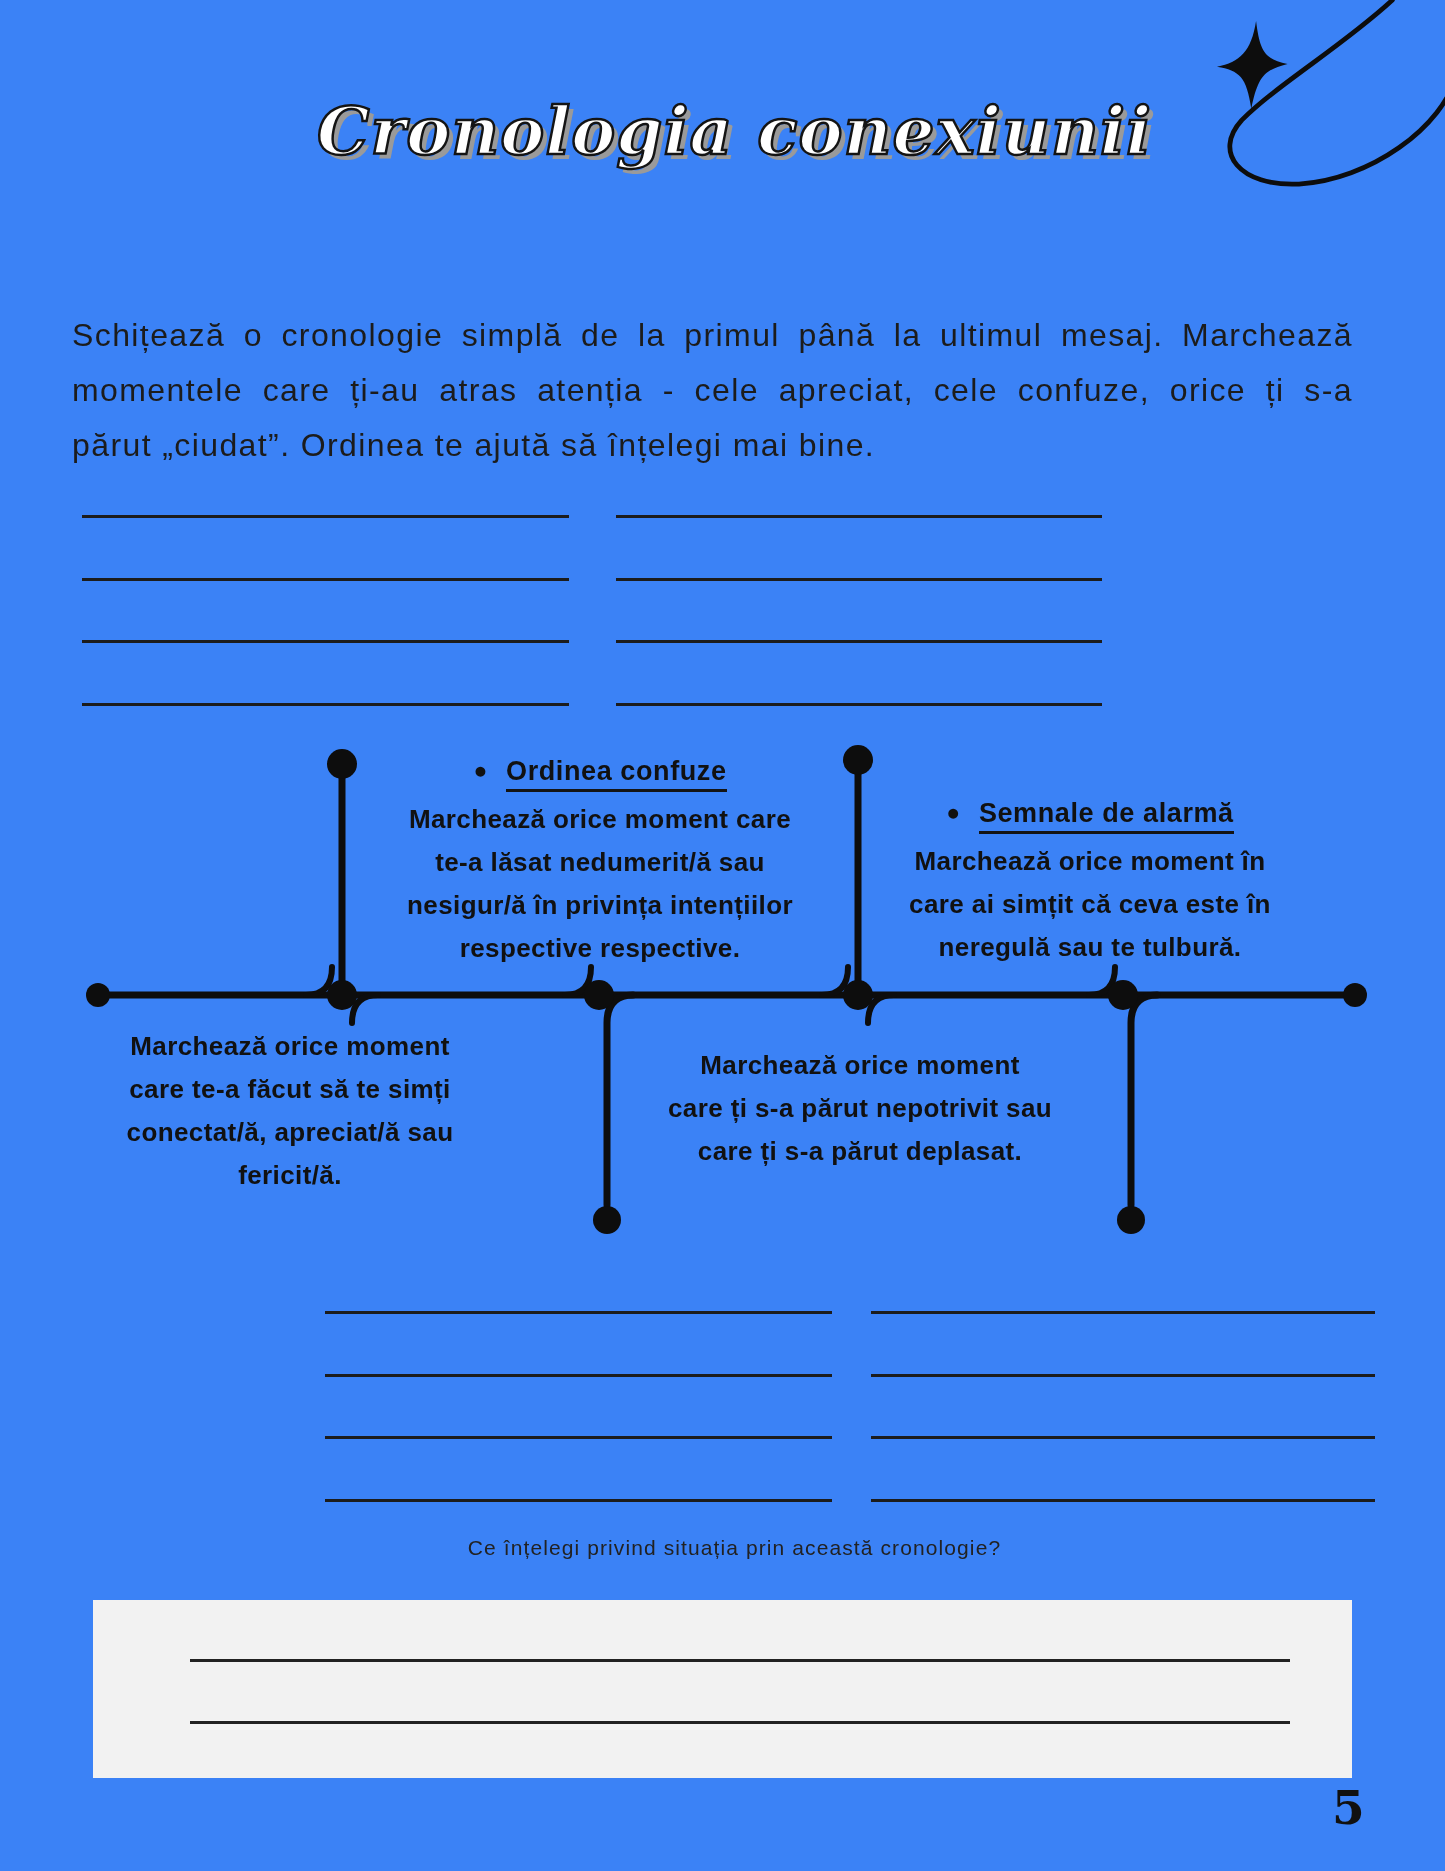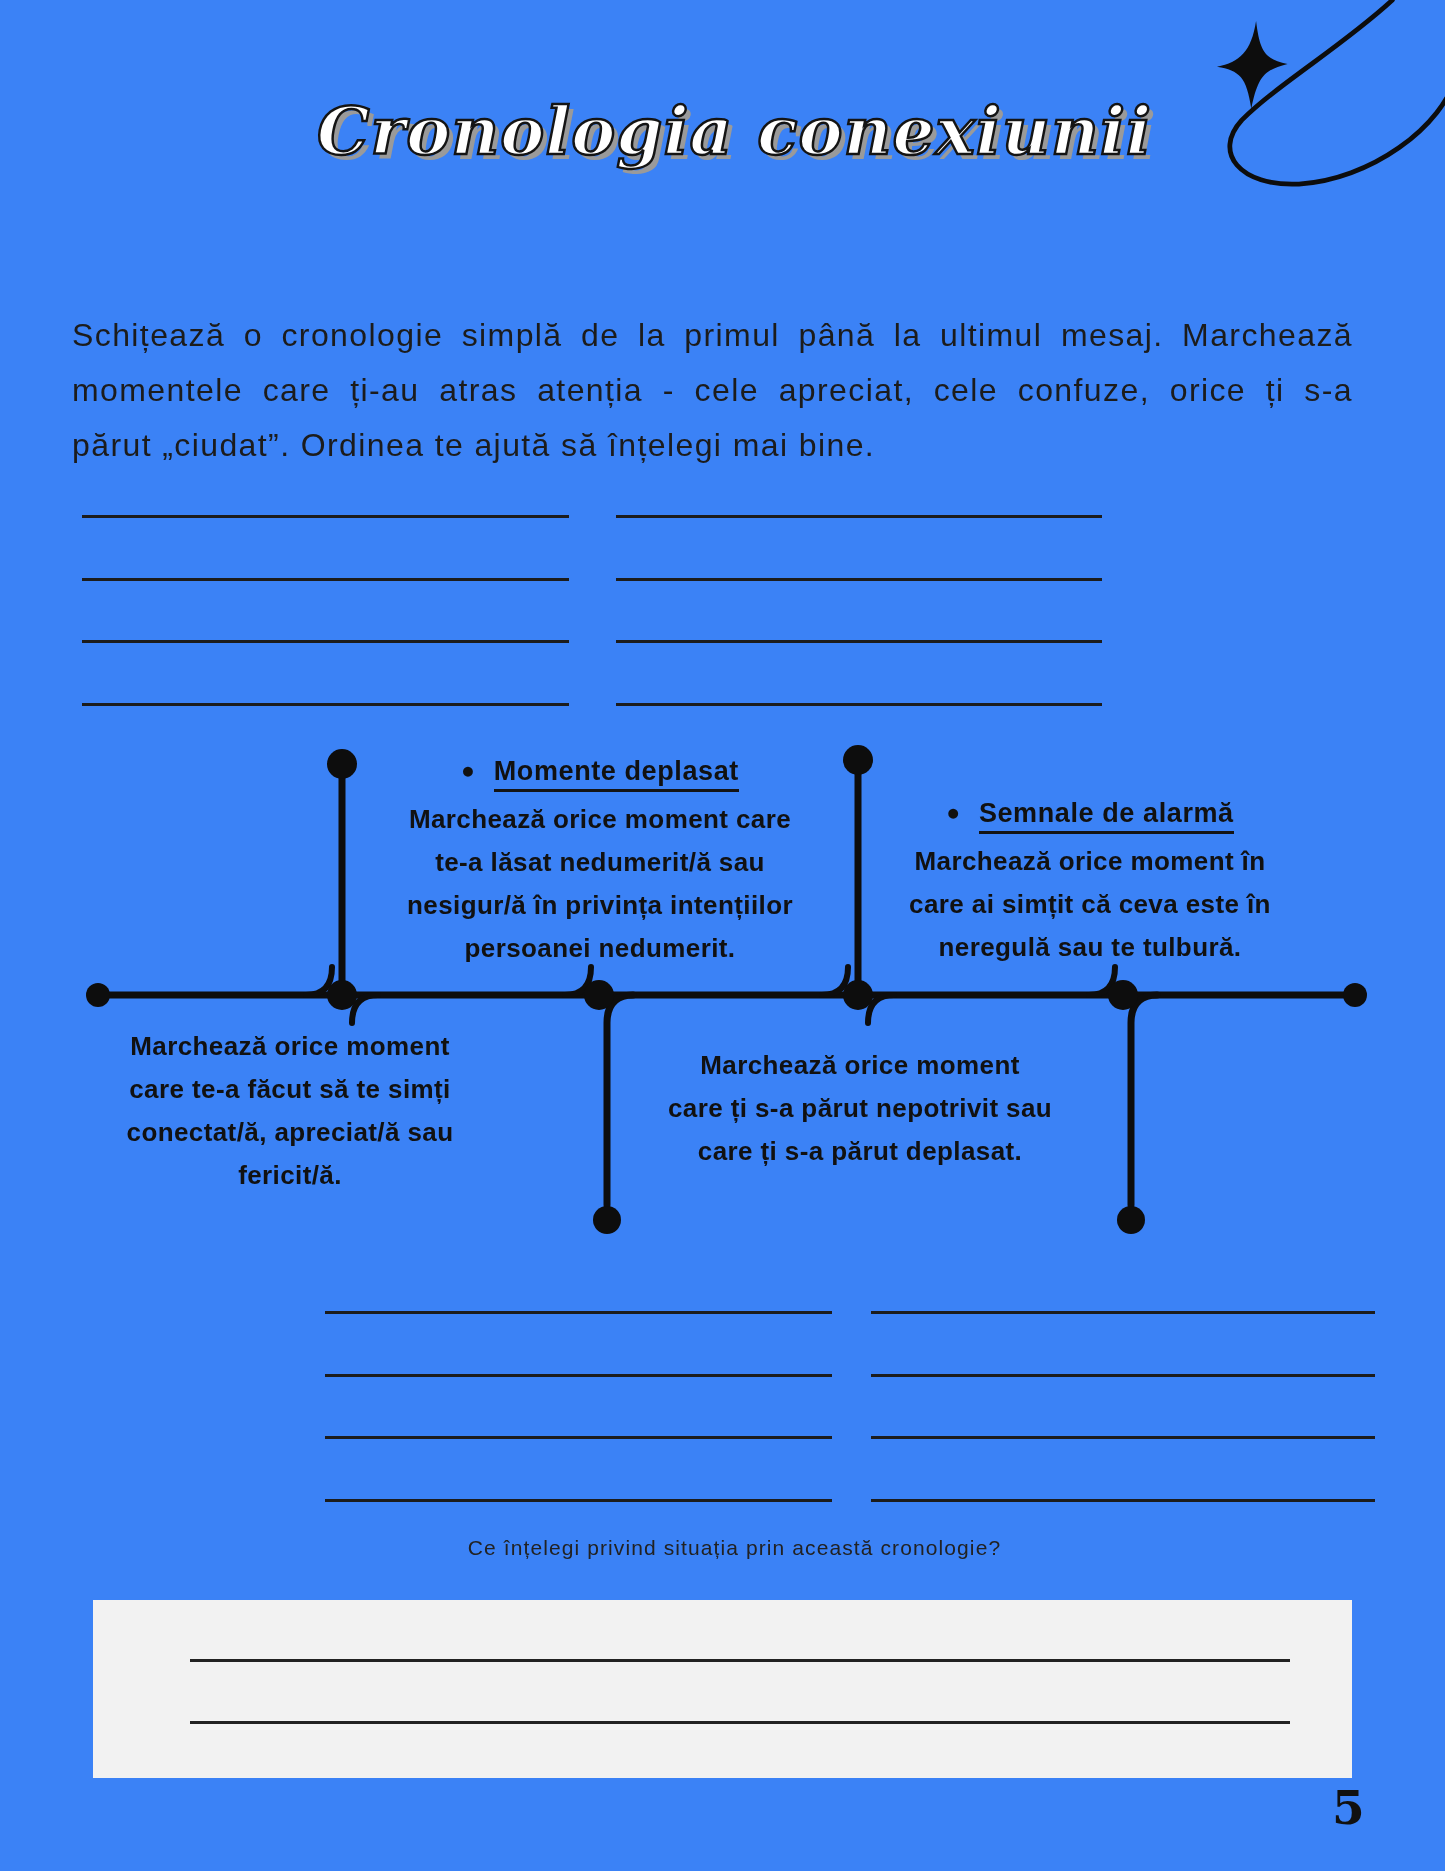--- a/index.html
+++ b/index.html
@@ -118,26 +118,26 @@
     <circle class="dot" cx="342" cy="995" r="15"></circle>
     <circle class="dot" cx="599" cy="995" r="15"></circle>
     <circle class="dot" cx="858" cy="995" r="15"></circle>
     <circle class="dot" cx="1123" cy="995" r="15"></circle>
     <circle class="dot" cx="1355" cy="995" r="12"></circle>
   </svg>
 
   <div class="tl-block" style="left:355px;top:750px;width:490px">
     <div class="tl-head">
       <span class="tl-bullet">●</span>
-      <span class="tl-label">Momente deplasat</span>
+      <span class="tl-label">Ordinea confuze</span>
     </div>
     <div class="tl-desc">Marchează orice moment care
 te-a lăsat nedumerit/ă sau
 nesigur/ă în privința intențiilor
-persoanei nedumerit.</div>
+respective respective.</div>
   </div>
 
   <div class="tl-block" style="left:885px;top:792px;width:410px">
     <div class="tl-head">
       <span class="tl-bullet">●</span>
       <span class="tl-label">Semnale de alarmă</span>
     </div>
     <div class="tl-desc">Marchează orice moment în
 care ai simțit că ceva este în
 neregulă sau te tulbură.</div>

